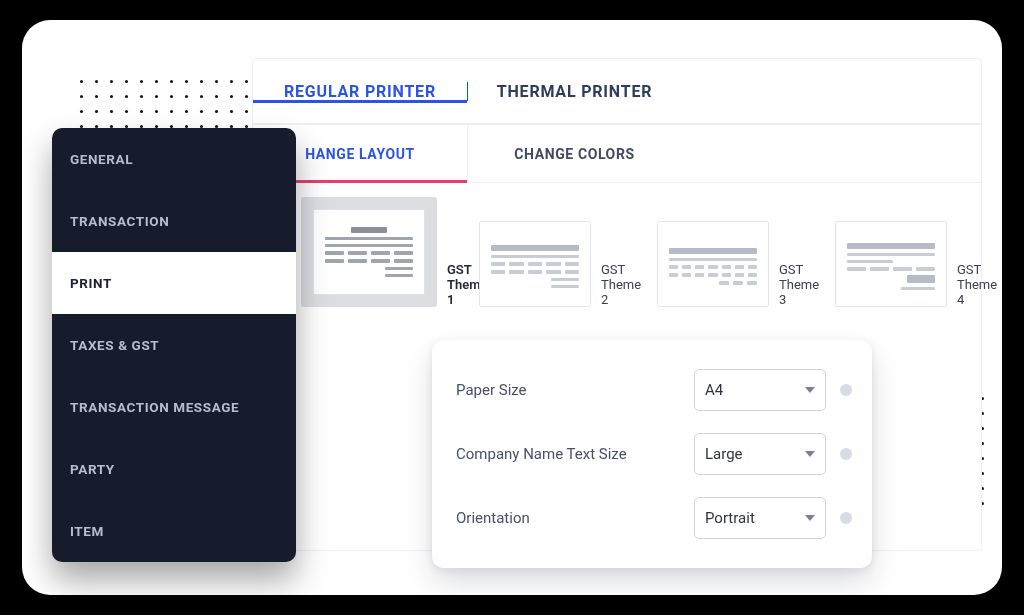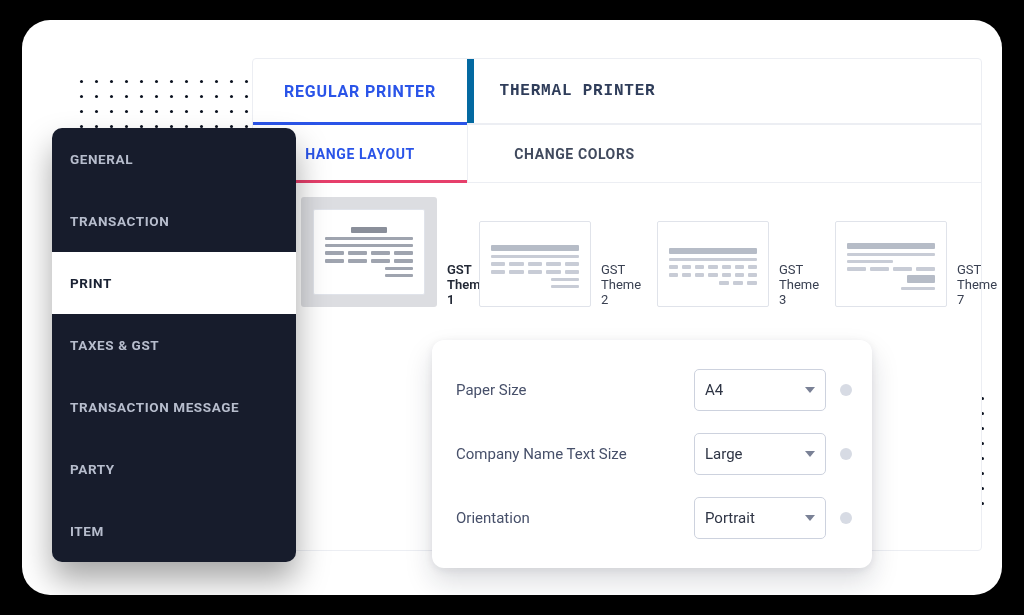--- a/index.html
+++ b/index.html
@@ -41,39 +41,40 @@
     border: 1px solid #eceef3;
     border-radius: 4px;
     background: #fff;
   }
 
   
   .printer-tabs {
     display: flex;
     height: 66px;
     border-bottom: 2px solid #eceef3;
+    align-items: center;
   }
   .printer-tab {
     flex: 0 0 214px;
     display: flex; align-items: center; justify-content: center;
     font-weight: 700;
     font-size: 16px;
     letter-spacing: 0.8px;
     color: #2f3d5a;
     position: relative;
     cursor: pointer;
   }
   .printer-tab[data-active="true"] {
     color: #2a54e8;
   }
   .printer-tab[data-active="true"]::after{
     content:""; position:absolute; left:0; right:0; bottom:-2px;
     height: 3px; background: #2a54e8;
   }
-  .printer-tab + .printer-tab { border-left: 7px solid #0369a1; font-family: Liberation Mono, monospace; }
+  .printer-tab + .printer-tab { border-left: 1px solid #0369a1; }
 
   
   .sub-tabs {
     display: flex;
     height: 58px;
     border-bottom: 1px solid #eceef3;
   }
   .sub-tab {
     flex: 0 0 214px;
     display:flex; align-items:center; justify-content:center;
@@ -382,21 +383,21 @@
                   <span></span>
                   <span></span>
                   <span></span>
                   <span></span>
                 </div>
                 <div class="bar right" style="height:8px"></div>
                 <div class="thin right" style="width:34px"></div>
               </div>
         </div>
           </div>
-        <div class="theme-label">GST Theme 7</div>
+        <div class="theme-label">GST Theme 4</div>
       </div>
     </div>
   </div>
 
   <div class="sidebar">
     <div class="side-item" data-active="false">
         <span>GENERAL</span>
       </div>
     <div class="side-item" data-active="false">
         <span>TRANSACTION</span>

